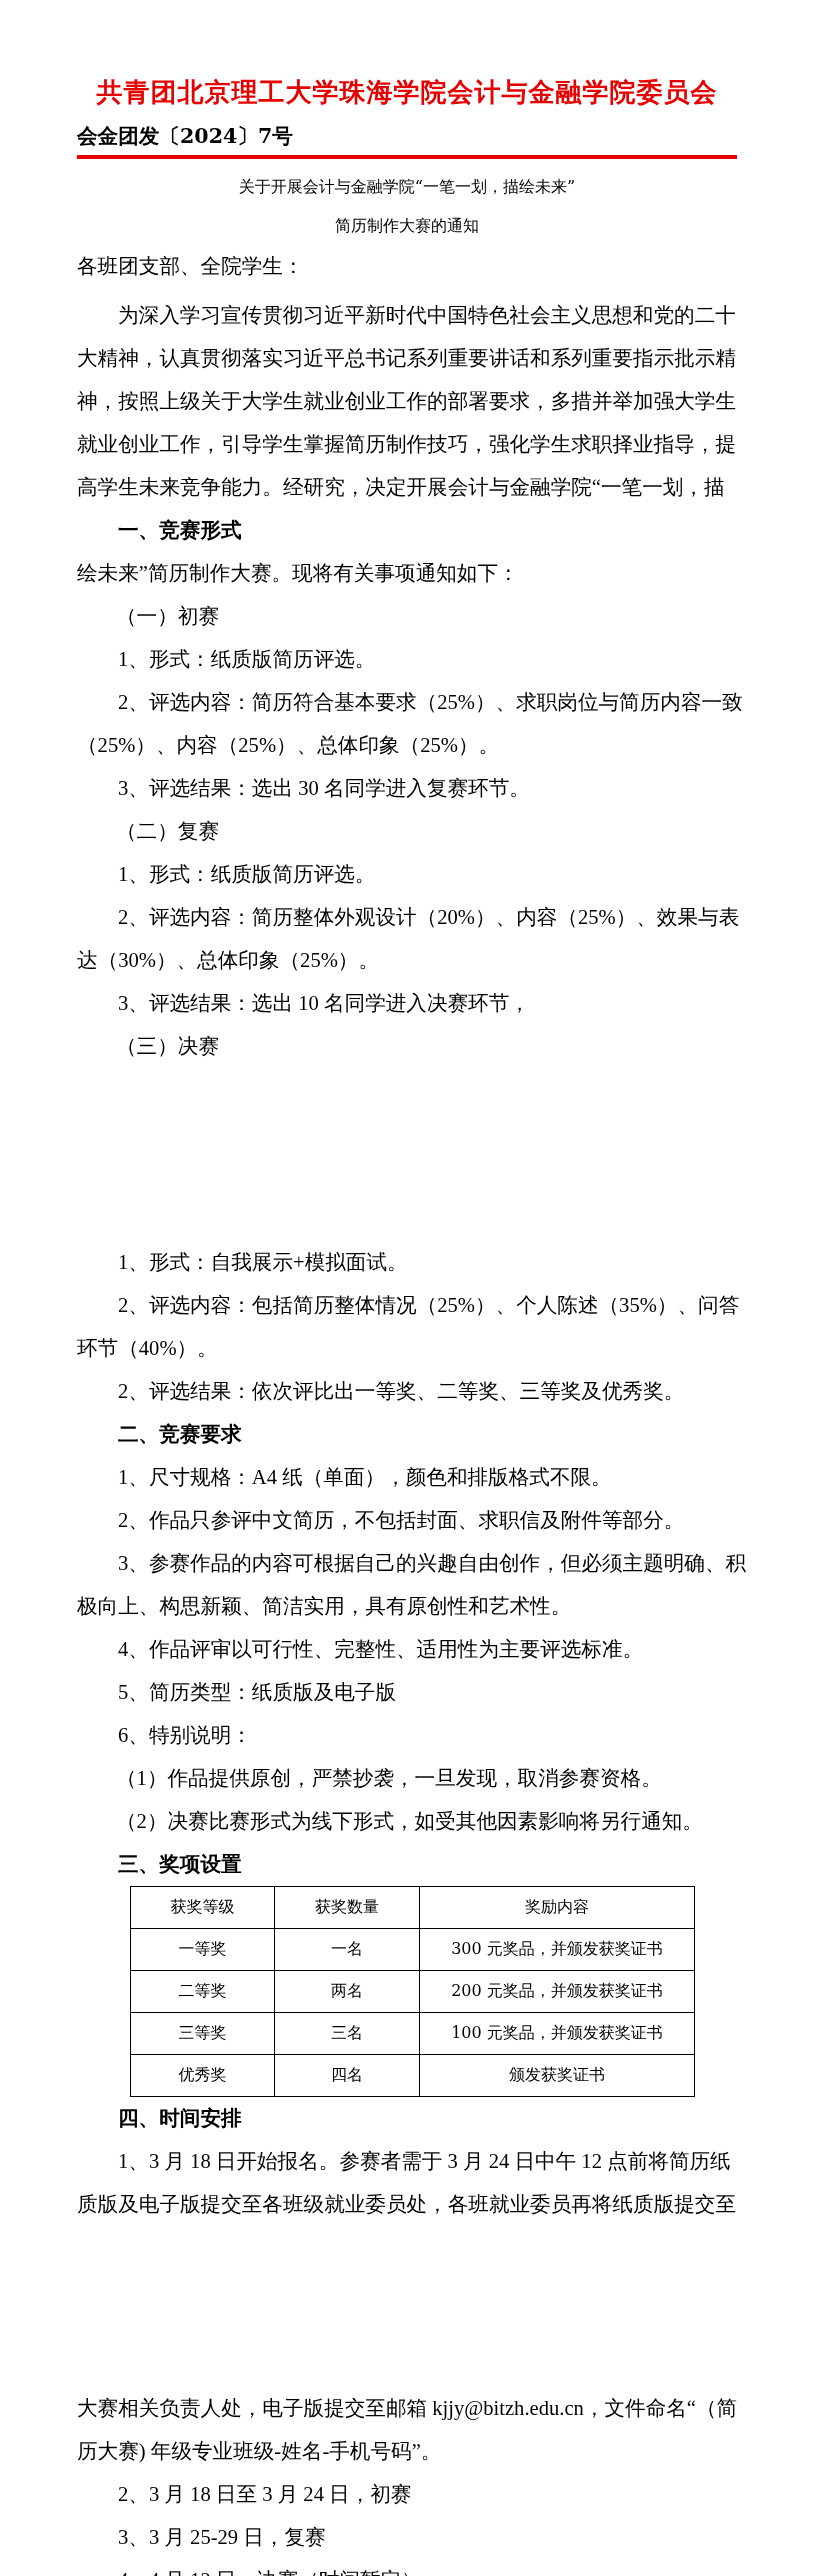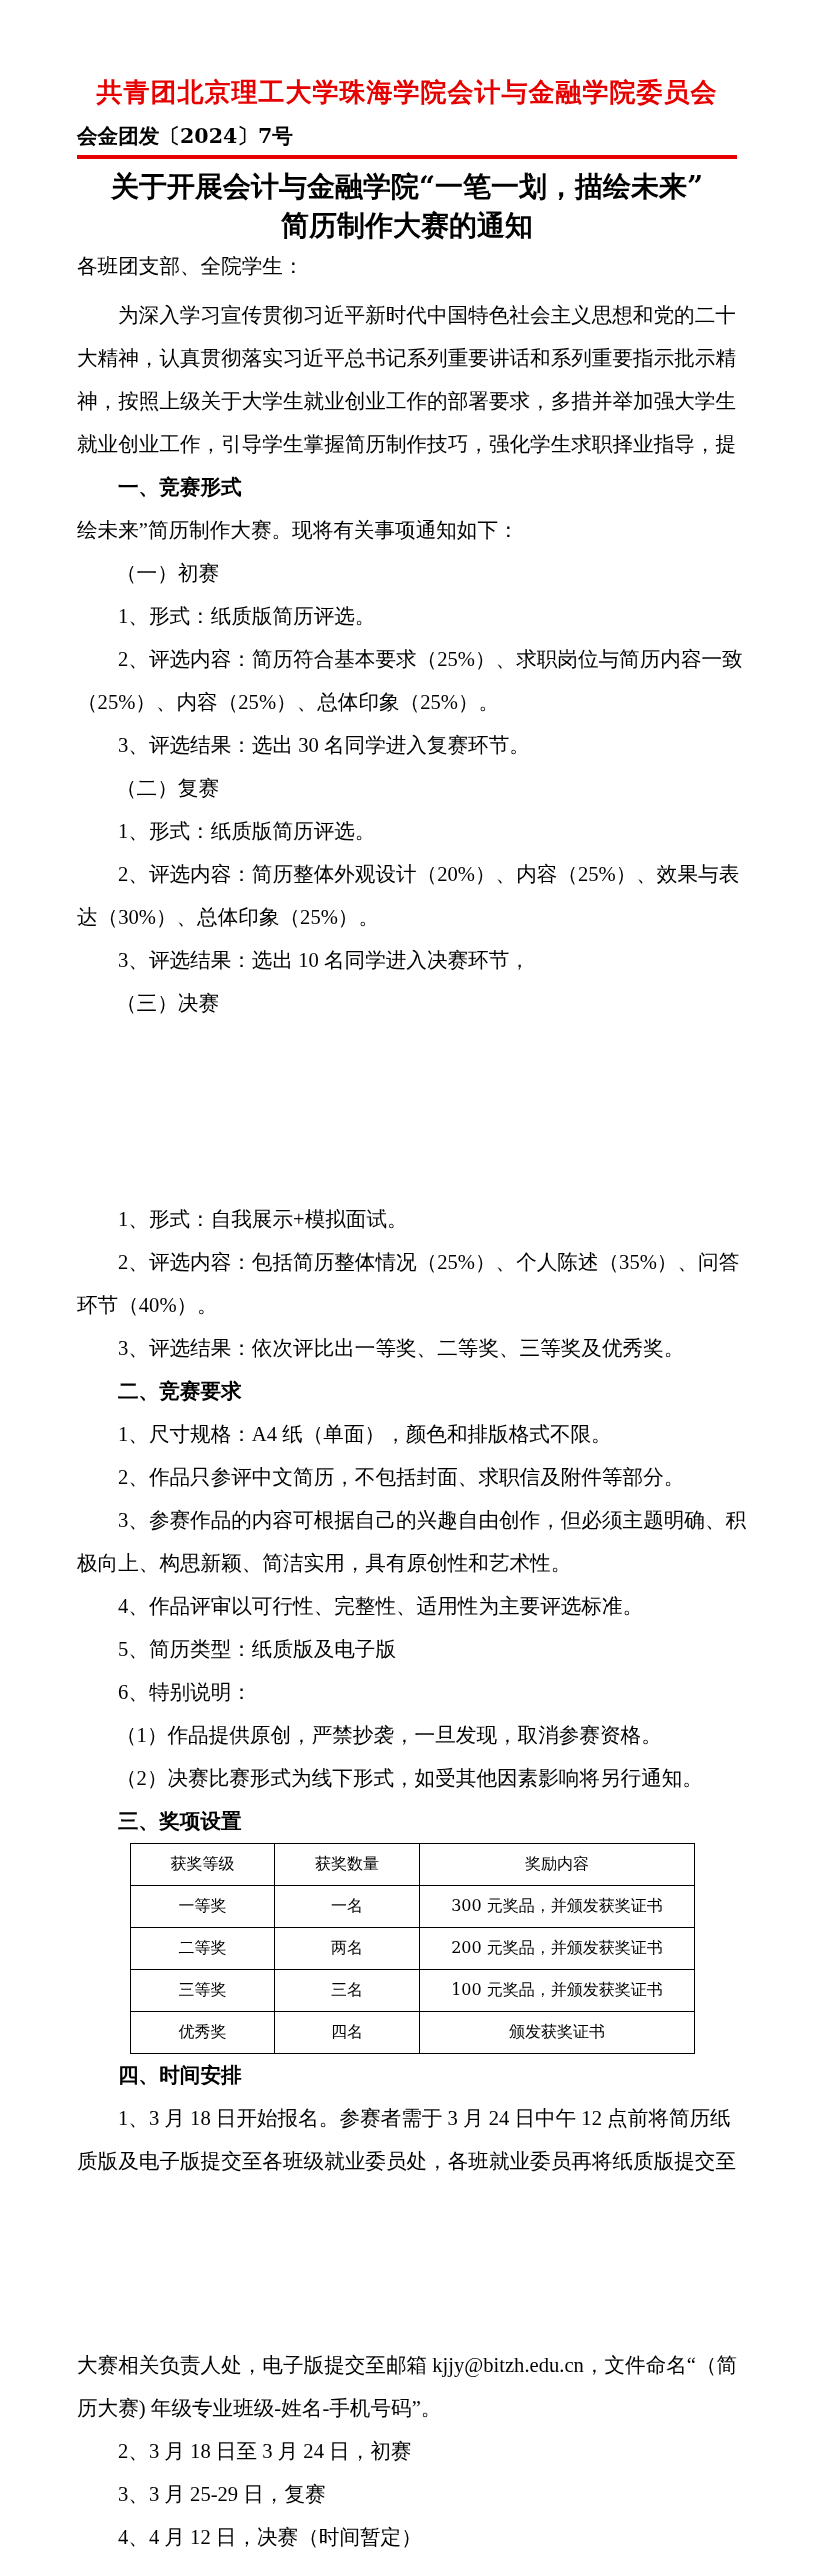--- a/index.html
+++ b/index.html
@@ -53,22 +53,22 @@
     text-align: left;
     white-space: pre;
   }
   .red-rule {
     height: 4.1px;
     background: #e60000;
     margin-top: 4.1px;
   }
   .doc-title1, .doc-title2 {
     font-family: "DejaVu Serif", "Liberation Serif", serif;
-    font-weight: bold;
-    font-size: 28px;
+    font-weight: normal;
+    font-size: 16px;
     line-height: 35px;
     height: 35px;
     text-align: center;
     white-space: pre;
   }
   .doc-title1 { margin-top: 10.3px; }
   .doc-title2 { margin-top: 3.1px; }
   .salutation { margin-top: 2.1px; }
   .first-body { margin-top: 6.2px; }
 
@@ -110,41 +110,42 @@
 
     <div class="doc-title1">关于开展会计与金融学院“一笔一划，描绘未来”</div>
     <div class="doc-title2">简历制作大赛的通知</div>
 
     <div class="line salutation">各班团支部、全院学生：</div>
 
     <div class="line indent first-body">为深入学习宣传贯彻习近平新时代中国特色社会主义思想和党的二十</div>
     <div class="line">大精神，认真贯彻落实习近平总书记系列重要讲话和系列重要指示批示精</div>
     <div class="line">神，按照上级关于大学生就业创业工作的部署要求，多措并举加强大学生</div>
     <div class="line">就业创业工作，引导学生掌握简历制作技巧，强化学生求职择业指导，提</div>
+    <div class="line">高学生未来竞争能力。经研究，决定开展会计与金融学院“一笔一划，描</div>
     <div class="line head">一、竞赛形式</div>
 
     <div class="line">绘未来”简历制作大赛。现将有关事项通知如下：</div>
     <div class="line sub">（一）初赛</div>
     <div class="line indent">1、形式：纸质版简历评选。</div>
     <div class="line indent">2、评选内容：简历符合基本要求（25%）、求职岗位与简历内容一致</div>
     <div class="line">（25%）、内容（25%）、总体印象（25%）。</div>
     <div class="line indent">3、评选结果：选出 30 名同学进入复赛环节。</div>
     <div class="line sub">（二）复赛</div>
     <div class="line indent">1、形式：纸质版简历评选。</div>
     <div class="line indent">2、评选内容：简历整体外观设计（20%）、内容（25%）、效果与表</div>
     <div class="line">达（30%）、总体印象（25%）。</div>
     <div class="line indent">3、评选结果：选出 10 名同学进入决赛环节，</div>
     <div class="line sub">（三）决赛</div>
 
     <div class="spacer-1"></div>
 
     <div class="line indent">1、形式：自我展示+模拟面试。</div>
     <div class="line indent">2、评选内容：包括简历整体情况（25%）、个人陈述（35%）、问答</div>
     <div class="line">环节（40%）。</div>
-    <div class="line indent">3、评选结果：依次评比出一等奖、二等奖、三等奖及优秀奖。</div>
+    <div class="line indent">2、评选结果：依次评比出一等奖、二等奖、三等奖及优秀奖。</div>
 
     <div class="line head">二、竞赛要求</div>
     <div class="line indent">1、尺寸规格：A4 纸（单面），颜色和排版格式不限。</div>
     <div class="line indent">2、作品只参评中文简历，不包括封面、求职信及附件等部分。</div>
     <div class="line indent">3、参赛作品的内容可根据自己的兴趣自由创作，但必须主题明确、积</div>
     <div class="line">极向上、构思新颖、简洁实用，具有原创性和艺术性。</div>
     <div class="line indent">4、作品评审以可行性、完整性、适用性为主要评选标准。</div>
     <div class="line indent">5、简历类型：纸质版及电子版</div>
     <div class="line indent">6、特别说明：</div>
     <div class="line sub">（1）作品提供原创，严禁抄袭，一旦发现，取消参赛资格。</div>

